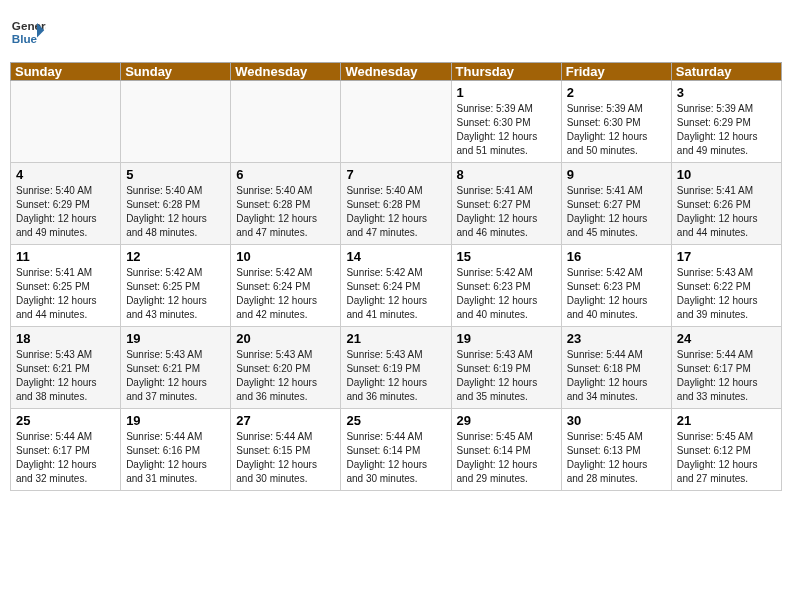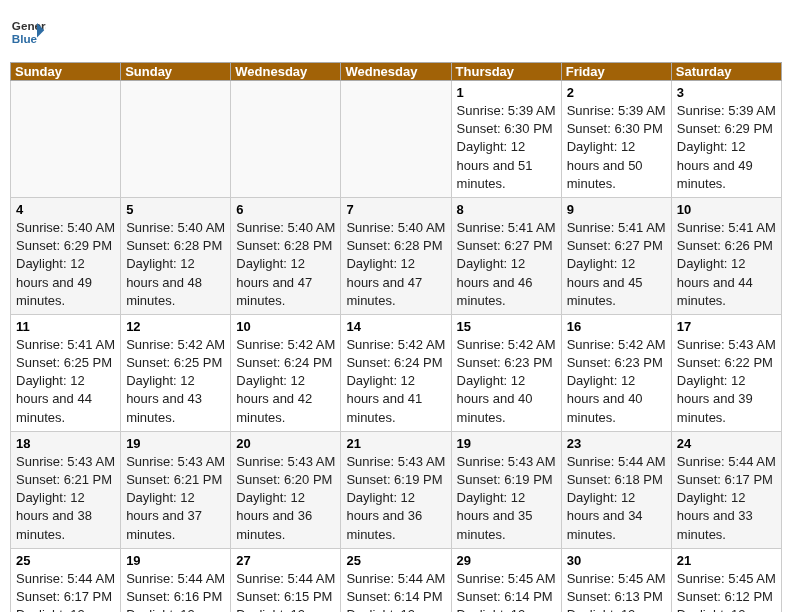--- a/index.html
+++ b/index.html
@@ -66,21 +66,21 @@
     .calendar tr:nth-child(even) td:not(.empty) {
       background: #f5f5f5;
     }
     .day-number {
       font-weight: bold;
       font-size: 13px;
       display: block;
       margin-bottom: 2px;
     }
     .day-info {
-      font-size: 13px;
+      font-size: 10px;
       line-height: 1.4;
       color: #222;
     }
   </style>
 </head>
 <body>
 
 <div class="header-area">
   <div class="logo">
     <svg class="logo-icon" viewBox="0 0 40 40">

